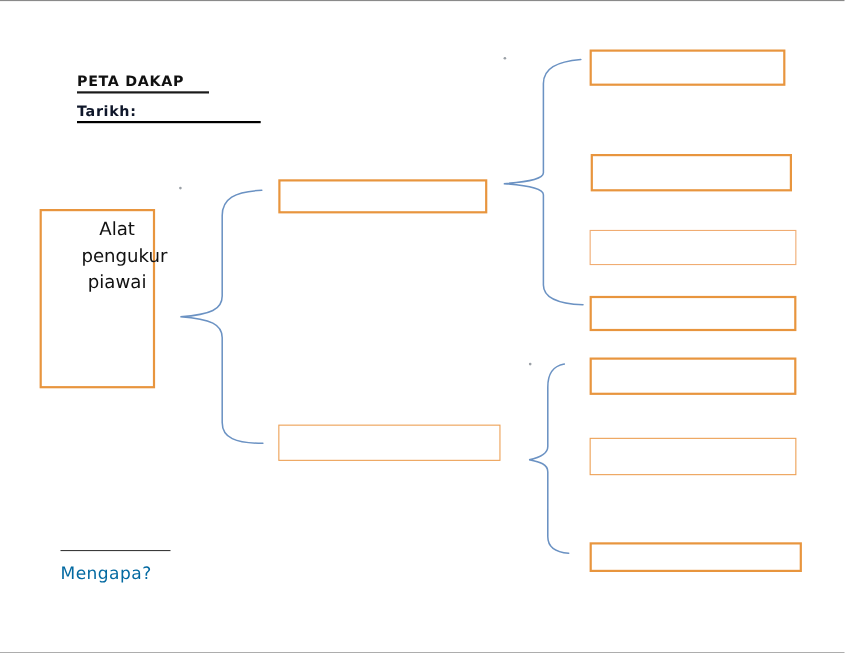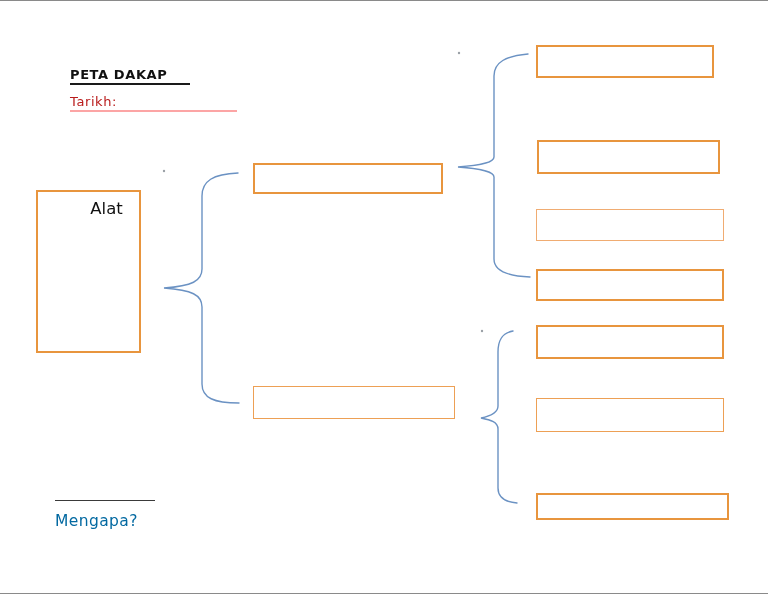--- a/index.html
+++ b/index.html
@@ -20,23 +20,23 @@
     width:120px;
     font-size:13px;font-weight:bold;letter-spacing:0.6px;
     color:#111111;
     border-bottom:2px solid #1a1a1a;
     padding-bottom:1px;
     white-space:nowrap;
   }
   .hdr-date{
     position:absolute;left:70px;top:94px;
     width:167px;
-    font-size:13px;font-weight:normal;letter-spacing:0.6px;
-    color:#b91c1c;
-    border-bottom:2px solid #fca5a5;
+    font-size:13px;font-weight:bold;letter-spacing:0.6px;
+    color:#0f172a;
+    border-bottom:2px solid #000000;
     padding-bottom:1px;
     white-space:nowrap;
   }
 
   
   .box{
     position:absolute;
     box-sizing:border-box;
     background:#ffffff;
     border:2px solid #e8953e;
@@ -99,20 +99,22 @@
     <circle cx="164" cy="171" r="1.2" fill="#9aa0a6"></circle>
     <circle cx="459" cy="53" r="1.2" fill="#9aa0a6"></circle>
     <circle cx="482" cy="331" r="1.2" fill="#9aa0a6"></circle>
   </svg>
 
   <div class="hdr-title">PETA DAKAP</div>
   <div class="hdr-date">Tarikh:</div>
 
   <div class="box root-box">
     <span>Alat</span>
+    <span>pengukur</span>
+    <span>piawai</span>
   </div>
 
   <div class="box b-top"></div>
   <div class="box med b-bottom"></div>
 
   <div class="box r1"></div>
   <div class="box r2"></div>
   <div class="box light r3"></div>
   <div class="box r4"></div>
   <div class="box r5"></div>

